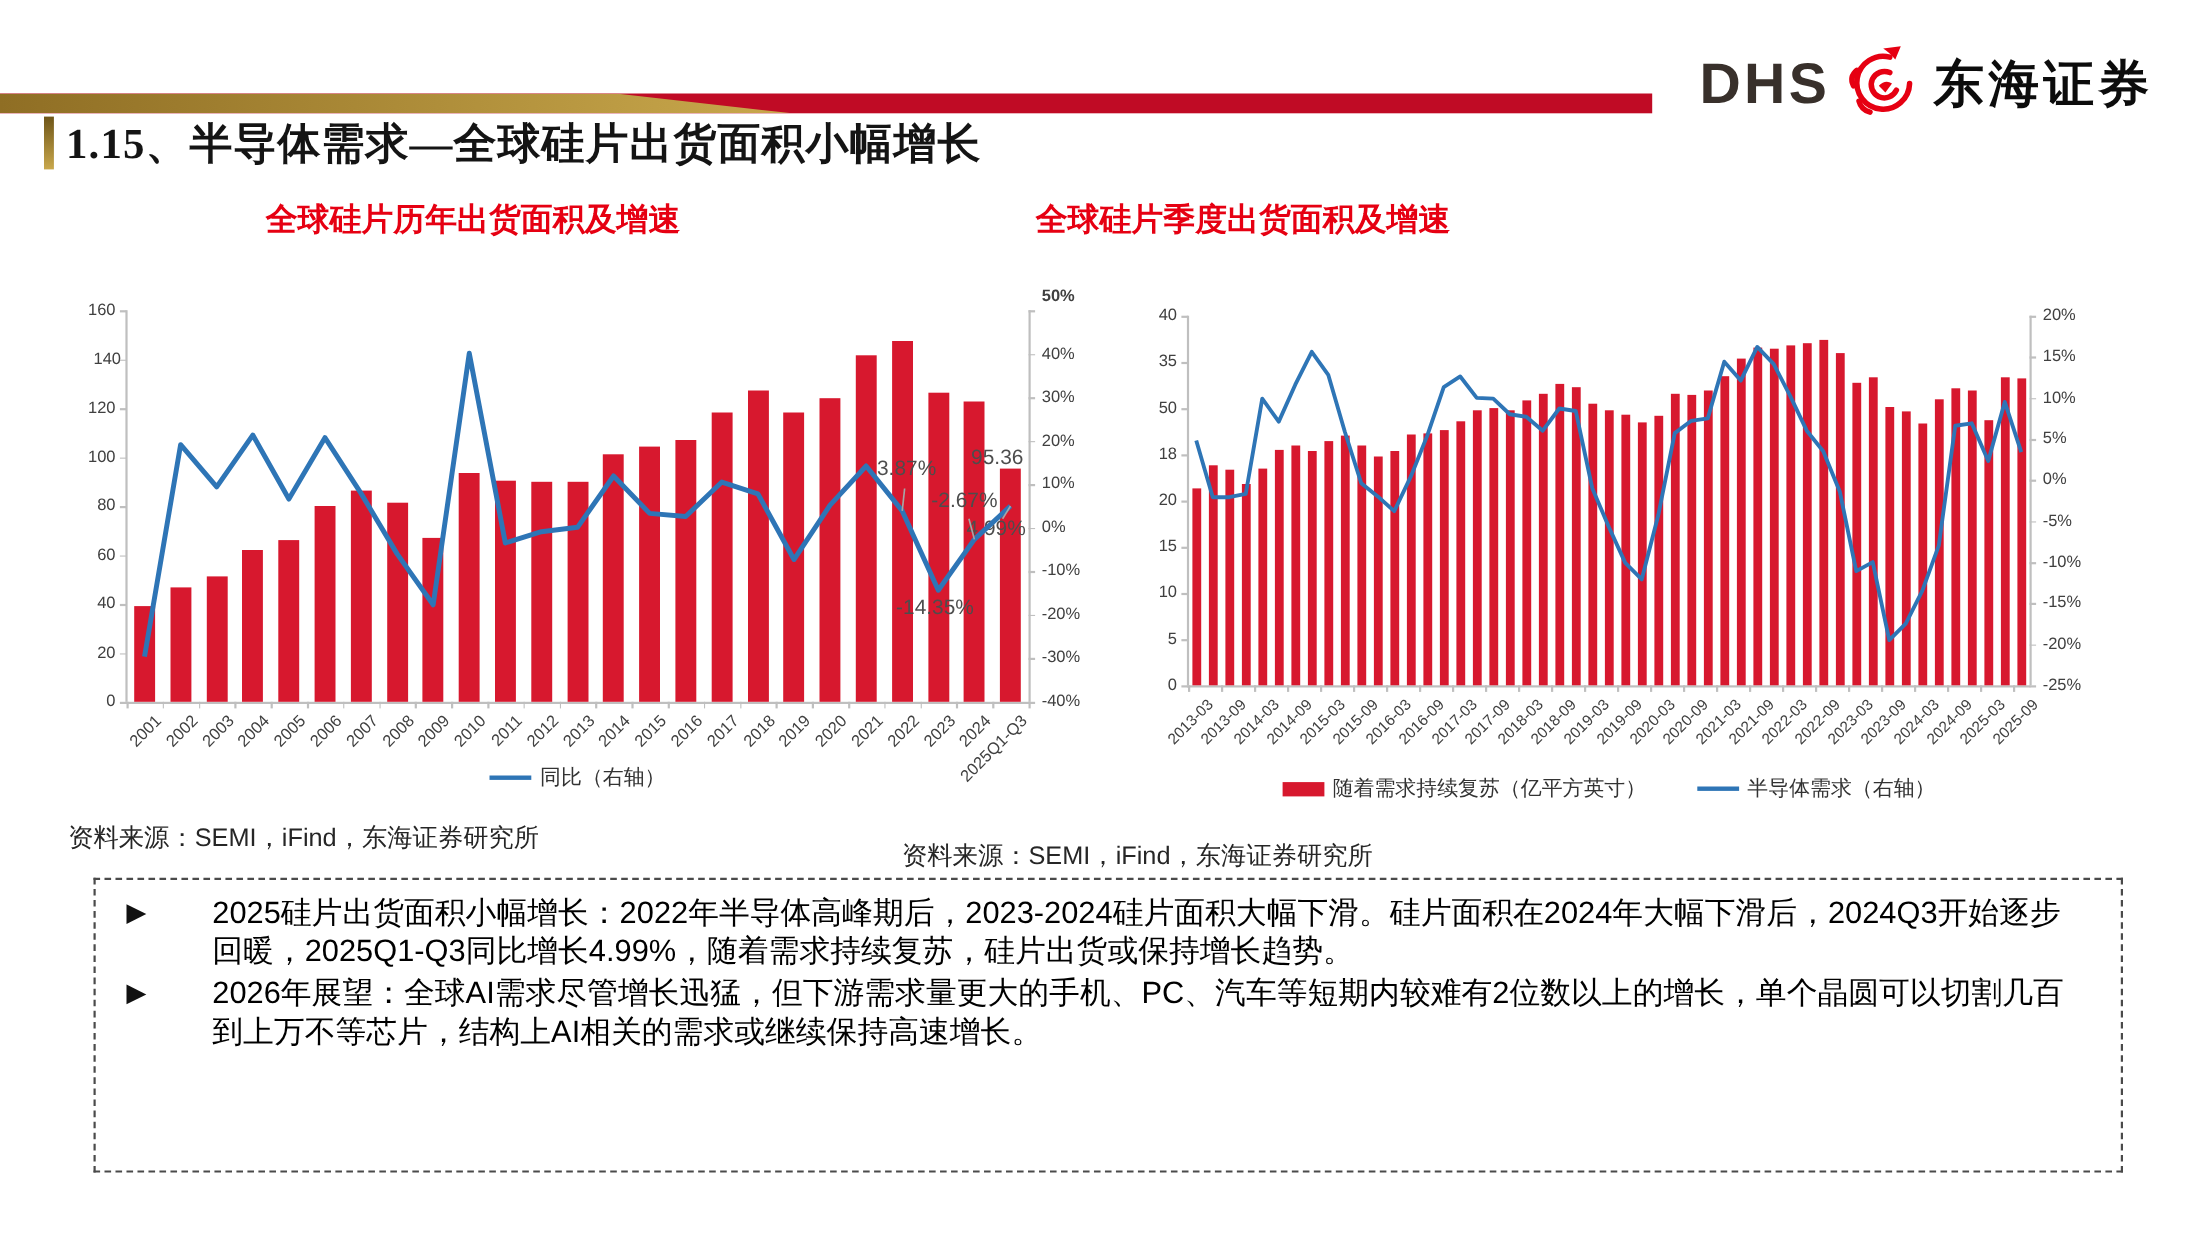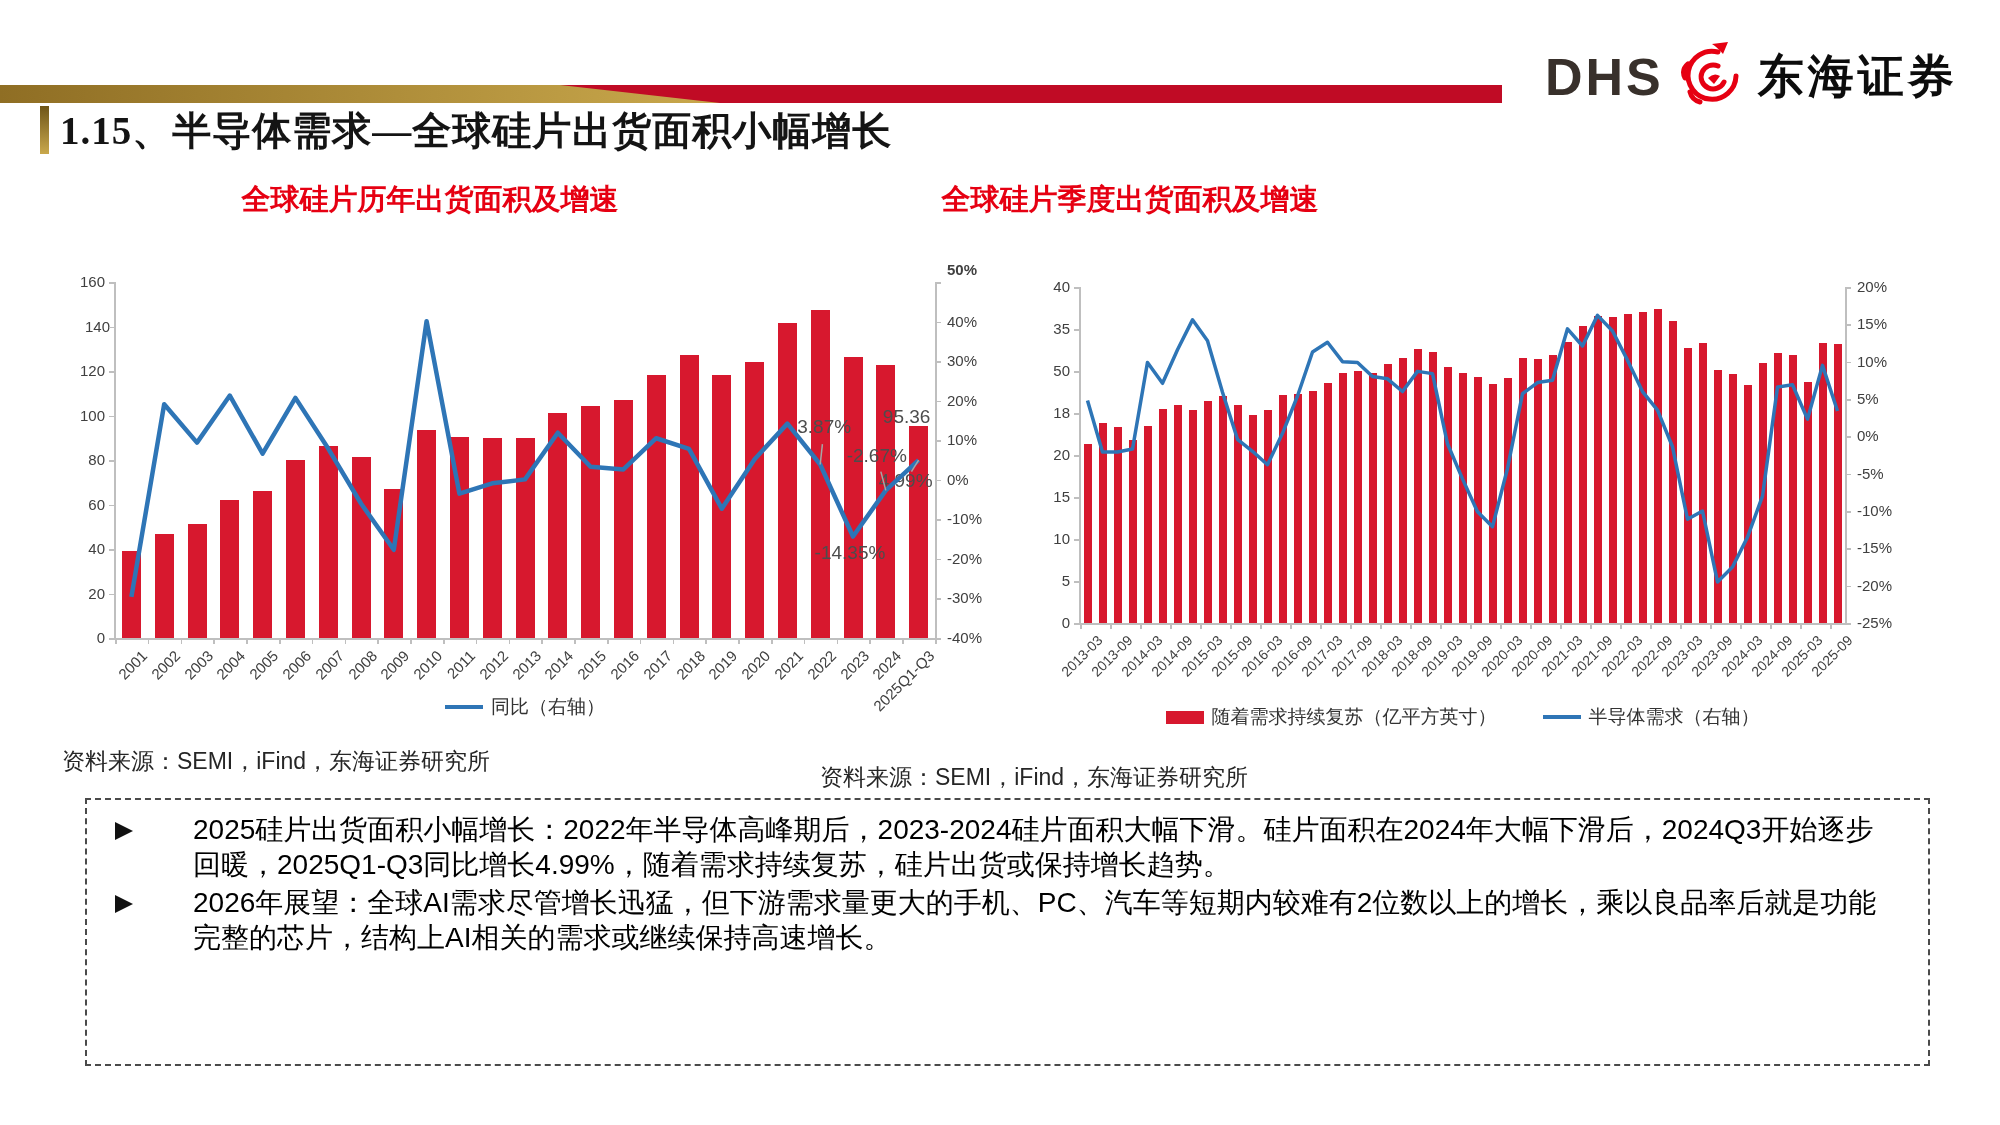--- a/index.html
+++ b/index.html
@@ -378,17 +378,17 @@
   <div class="source" style="left:62px;top:746px;">资料来源：SEMI，iFind，东海证券研究所</div>
   <div class="source" style="left:820px;top:762px;">资料来源：SEMI，iFind，东海证券研究所</div>
 
   <div id="notes">
     <div class="bullet">
       <span class="mk"></span>
       <span class="tx">2025硅片出货面积小幅增长：2022年半导体高峰期后，2023-2024硅片面积大幅下滑。硅片面积在2024年大幅下滑后，2024Q3开始逐步回暖，2025Q1-Q3同比增长4.99%，随着需求持续复苏，硅片出货或保持增长趋势。</span>
     </div>
     <div class="bullet">
       <span class="mk"></span>
-      <span class="tx">2026年展望：全球AI需求尽管增长迅猛，但下游需求量更大的手机、PC、汽车等短期内较难有2位数以上的增长，乘以良品率后就是功能完整的芯片，结构上AI相关的需求或继续保持高速增长。</span>
+      <span class="tx">2026年展望：全球AI需求尽管增长迅猛，但下游需求量更大的手机、PC、汽车等短期内较难有2位数以上的增长，单个晶圆可以切割几百到上万不等芯片，结构上AI相关的需求或继续保持高速增长。</span>
     </div>
   </div>
 
 </div>
 
 </body></html>

